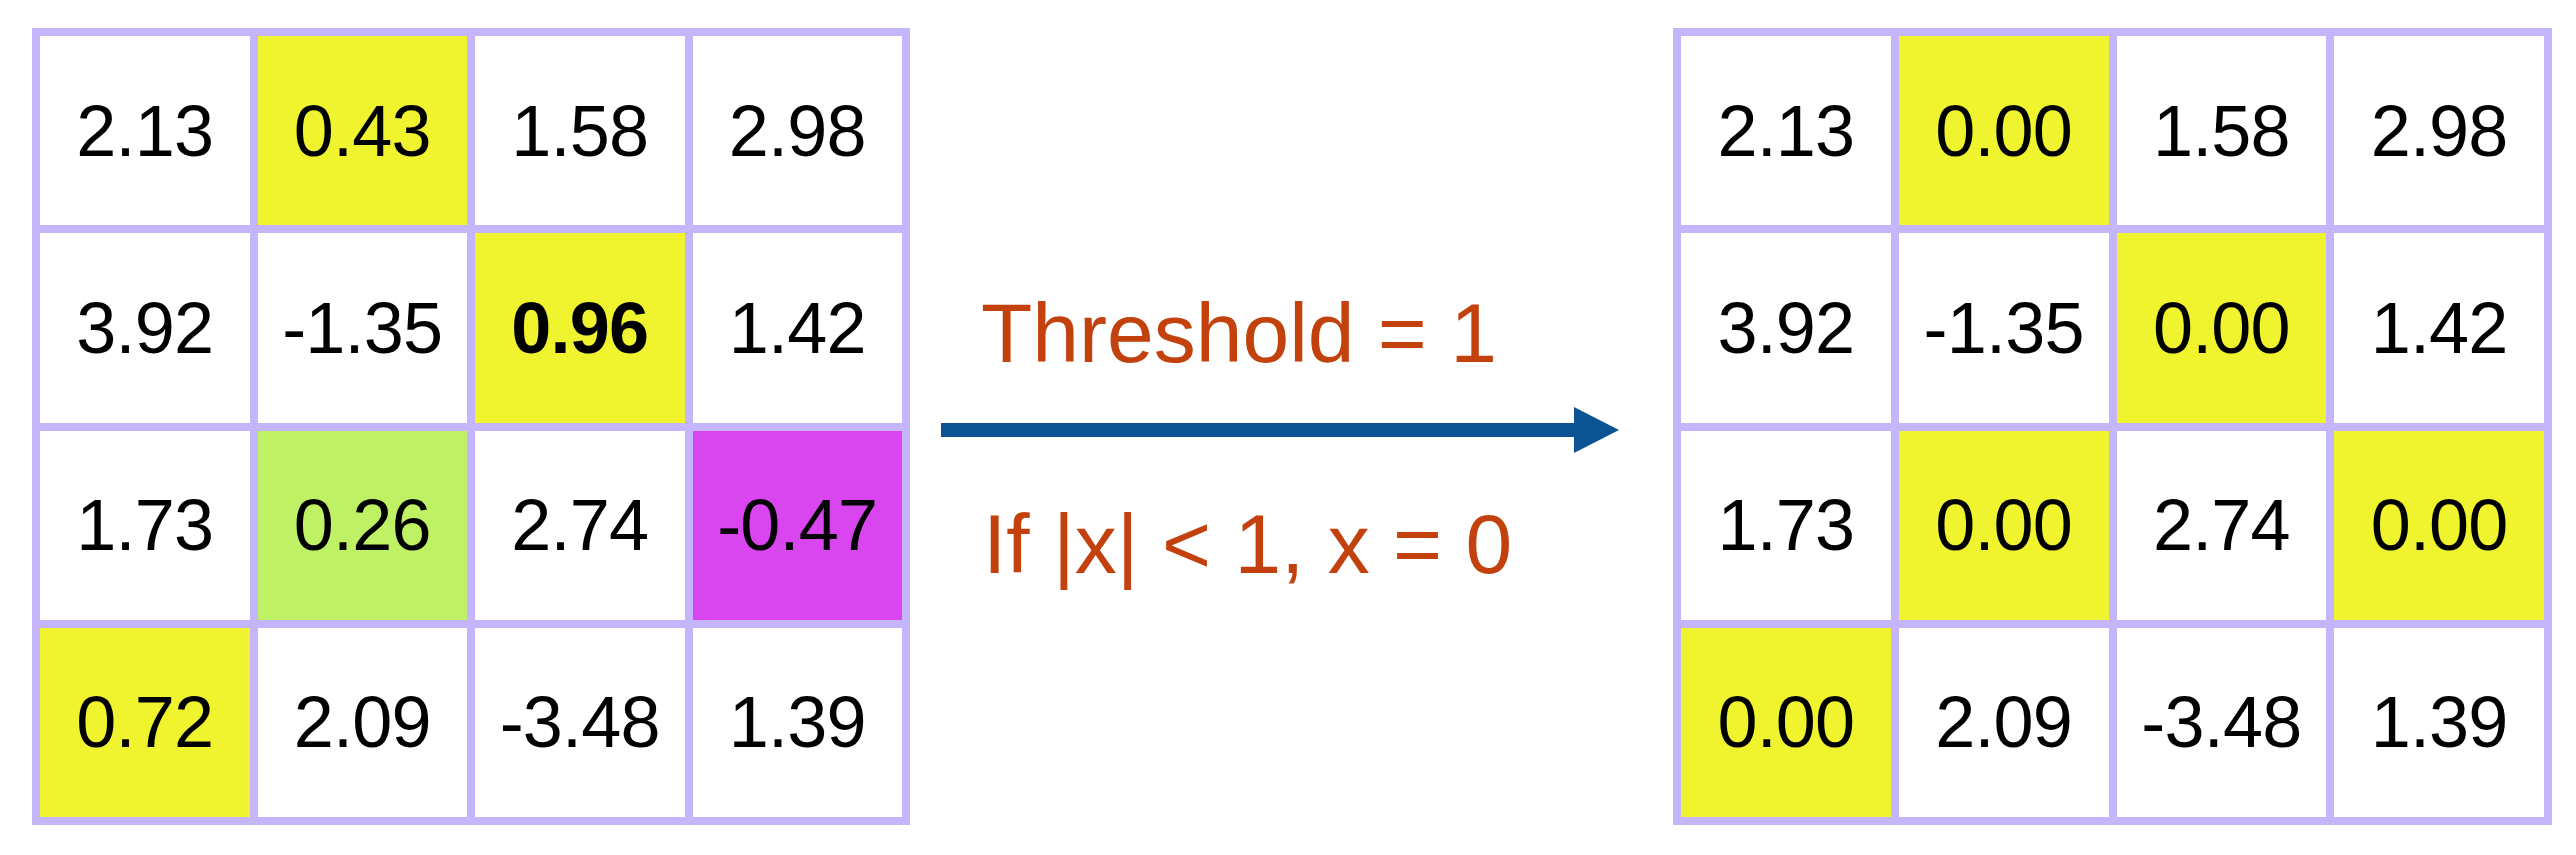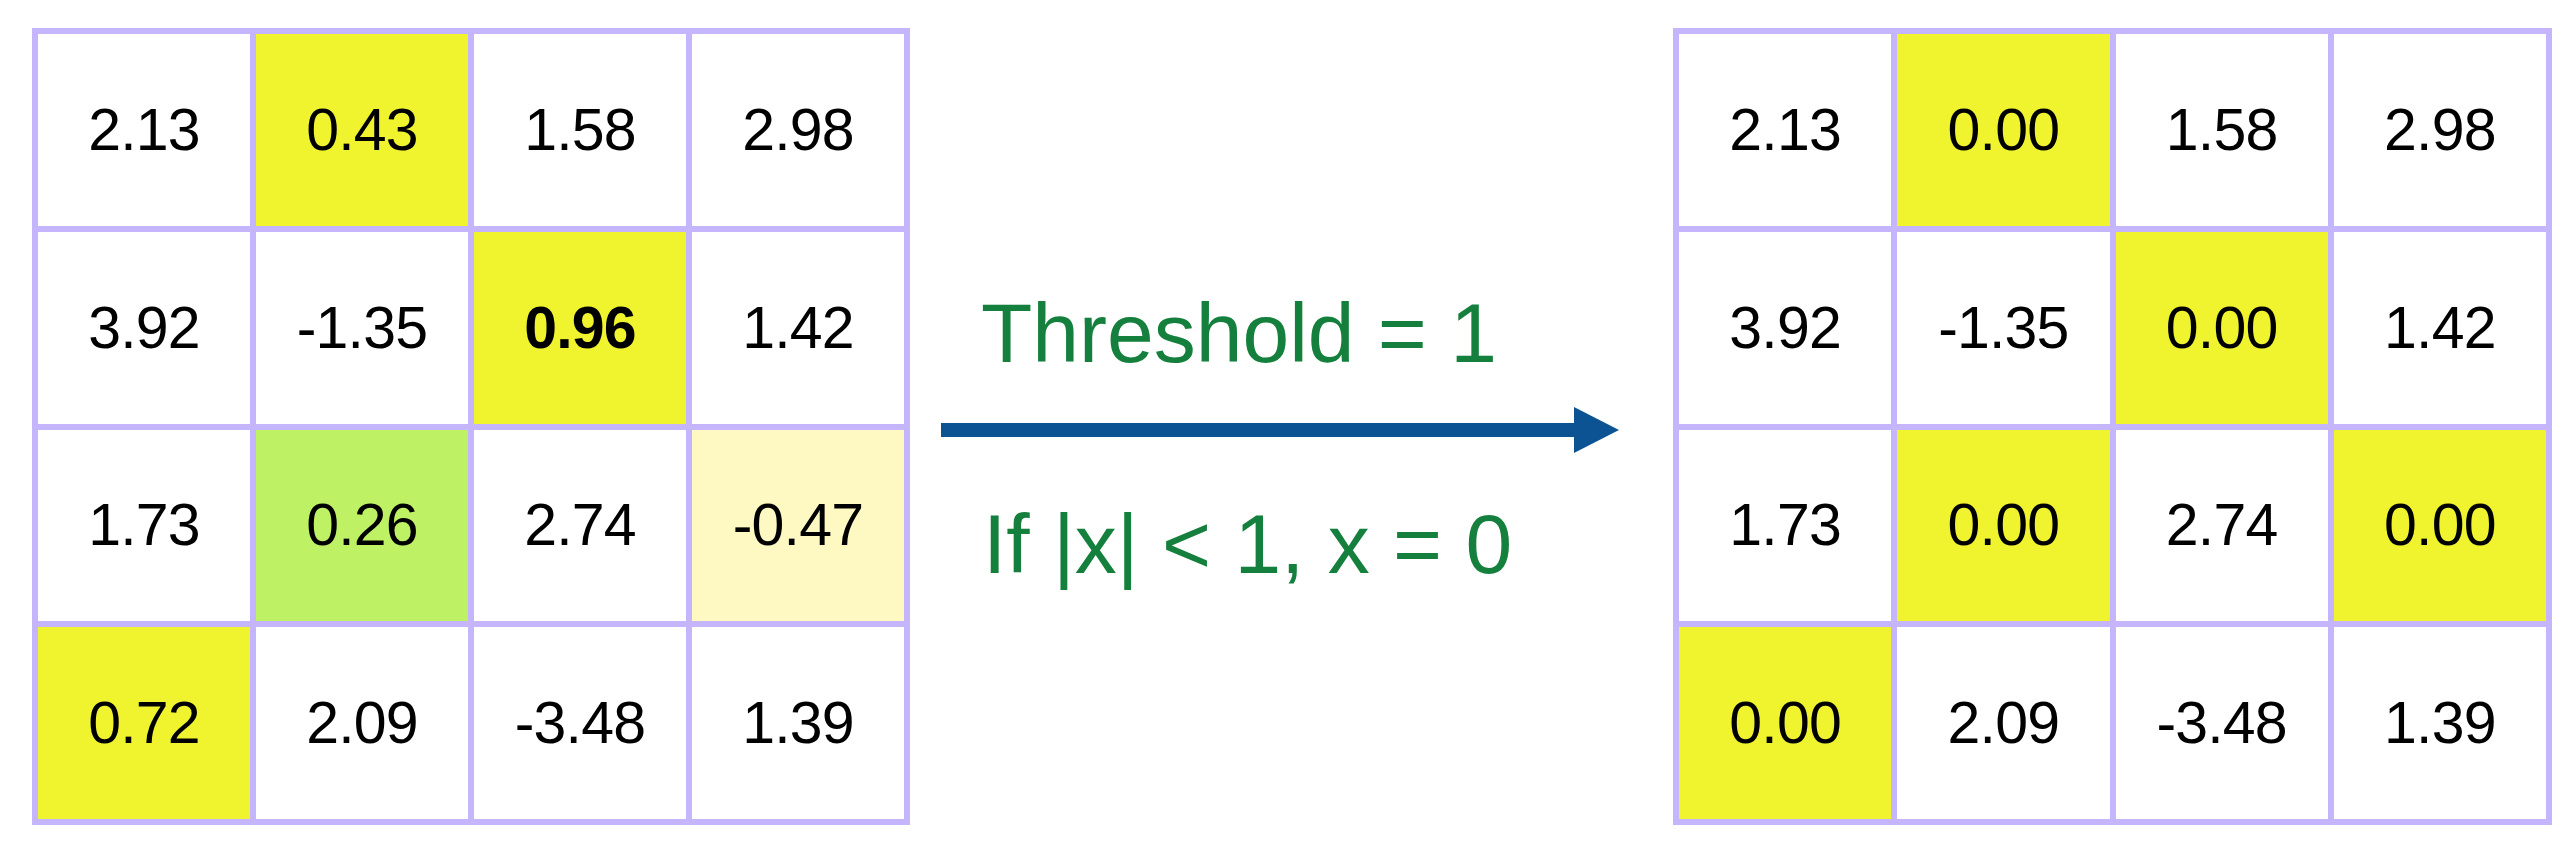--- a/index.html
+++ b/index.html
@@ -16,35 +16,35 @@
   table.matrix {
     position: absolute;
     border-collapse: collapse;
     table-layout: fixed;
     background: #ffffff;
   }
   #left-matrix  { left: 32px;   top: 28px; width: 878px; height: 797px; }
   #right-matrix { left: 1673px; top: 28px; width: 879px; height: 797px; }
 
   table.matrix td {
-    border: 6px solid #c4b5fd;
+    border: 8px solid #c4b5fd;
     width: 25%;
     text-align: center;
     vertical-align: middle;
-    font-size: 59px;
+    font-size: 72px;
     color: #000000;
     padding: 0;
     letter-spacing: -0.8px;
   }
 
   .mid-label {
     position: absolute;
     font-size: 84px;
     line-height: 1;
-    color: #15803d;
+    color: #c2410c;
     white-space: nowrap;
   }
   #threshold-label { left: 981px; top: 291px; }
   #rule-label      { left: 983px; top: 502px; }
 
   .arrow-shaft {
     position: absolute;
     left: 941px;
     top: 423px;
     width: 633px;
@@ -77,21 +77,21 @@
     <tr>
       <td>3.92</td>
       <td>-1.35</td>
       <td style="background: rgb(240, 244, 46); font-weight: bold;">0.96</td>
       <td>1.42</td>
     </tr>
     <tr>
       <td>1.73</td>
       <td style="background: #bef264;">0.26</td>
       <td>2.74</td>
-      <td style="background: #fef9c3;">-0.47</td>
+      <td style="background: #d946ef;">-0.47</td>
     </tr>
     <tr>
       <td style="background: rgb(240, 244, 46);">0.72</td>
       <td>2.09</td>
       <td>-3.48</td>
       <td>1.39</td>
     </tr>
   </tbody>
     </table>
 

